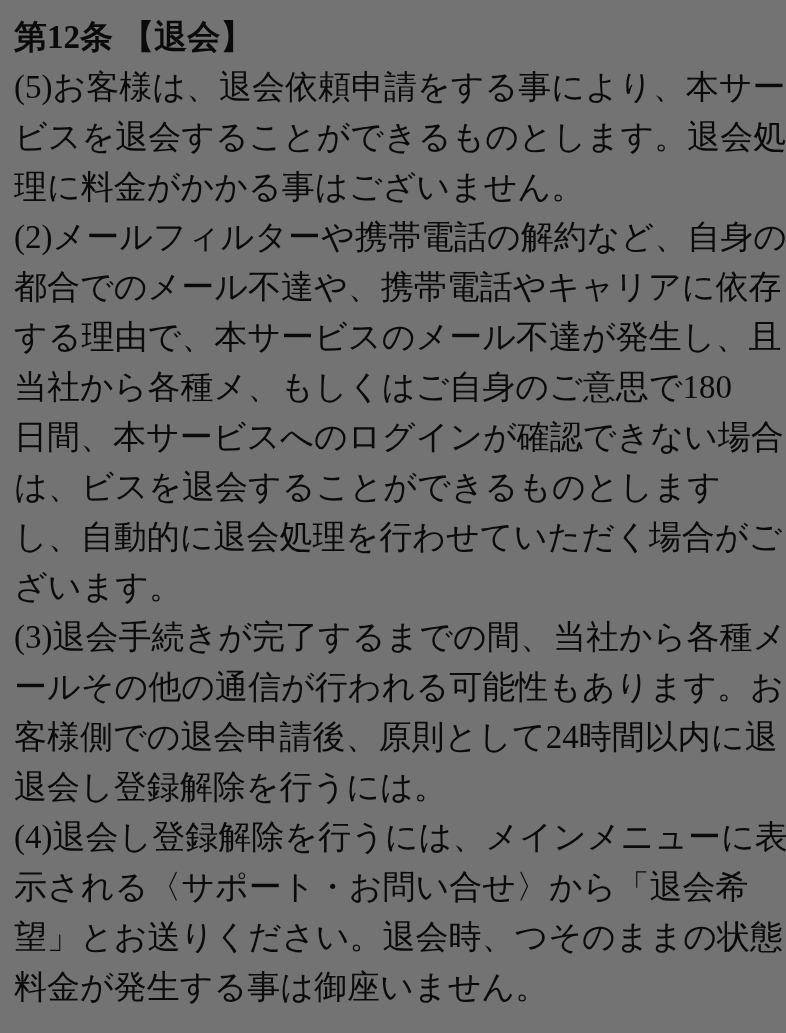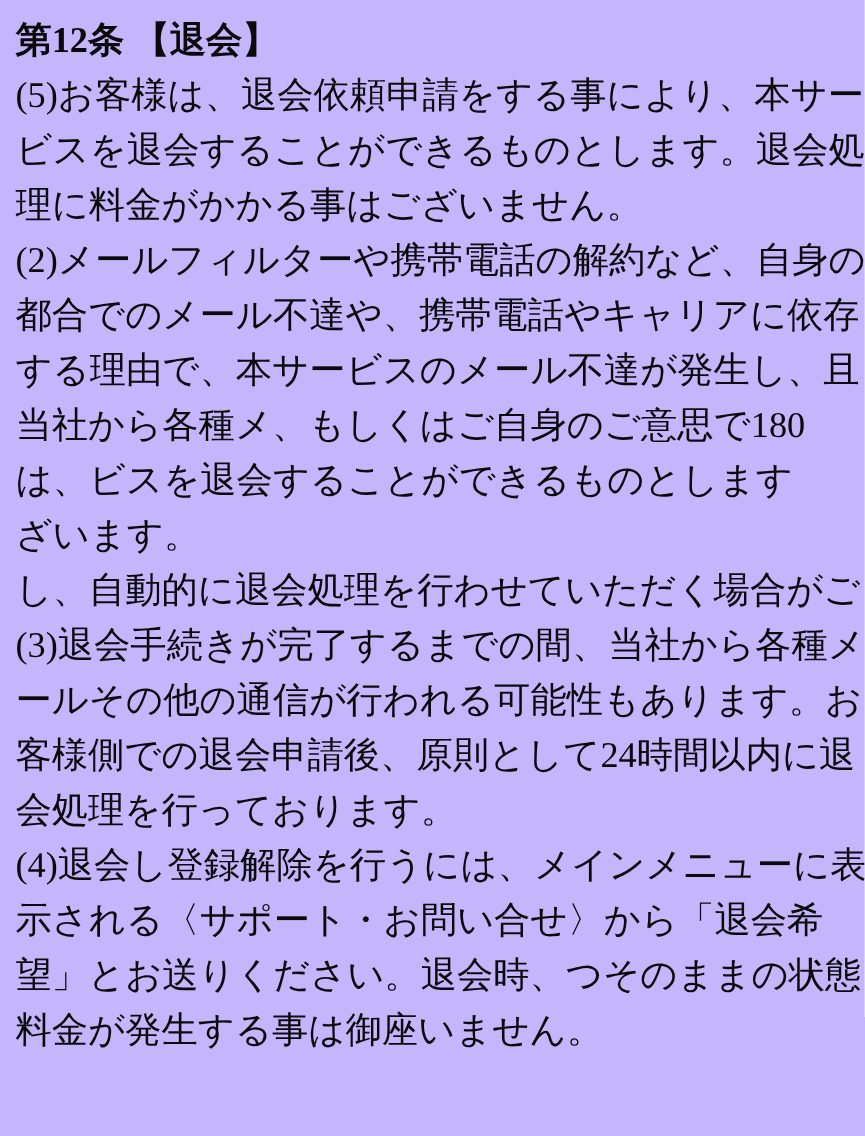--- a/index.html
+++ b/index.html
@@ -8,21 +8,21 @@
     background: #ffffff;
     width: 786px;
     height: 1033px;
     overflow: hidden;
   }
   .doc {
     box-sizing: border-box;
     width: 786px;
     height: 1033px;
     padding: 12px 8px 0 14px;
-    background: #c4b5fd;
+    background: #737373;
     color: #0a0a0a;
     font-family: "Liberation Serif", "DejaVu Serif", serif;
     font-size: 33px;
     line-height: 50px;
   }
   .line {
     height: 50px;
     white-space: pre;
     letter-spacing: 0;
   }
@@ -45,30 +45,31 @@
     <div class="line">(5)お客様は、退会依頼申請をする事により、本サー</div>
     <div class="line">ビスを退会することができるものとします。退会処</div>
     <div class="line">理に料金がかかる事はございません。</div>
   </section>
 
   <section>
     <div class="line">(2)メールフィルターや携帯電話の解約など、自身の</div>
     <div class="line">都合でのメール不達や、携帯電話やキャリアに依存</div>
     <div class="line">する理由で、本サービスのメール不達が発生し、且</div>
     <div class="line">当社から各種メ、もしくはご自身のご意思で180</div>
+    <div class="line">日間、本サービスへのログインが確認できない場合</div>
     <div class="line">は、ビスを退会することができるものとします</div>
+    <div class="line">し、自動的に退会処理を行わせていただく場合がご</div>
     <div class="line">ざいます。</div>
-    <div class="line">し、自動的に退会処理を行わせていただく場合がご</div>
   </section>
 
   <section>
     <div class="line">(3)退会手続きが完了するまでの間、当社から各種メ</div>
     <div class="line">ールその他の通信が行われる可能性もあります。お</div>
     <div class="line">客様側での退会申請後、原則として24時間以内に退</div>
-    <div class="line">会処理を行っております。</div>
+    <div class="line">退会し登録解除を行うには。</div>
   </section>
 
   <section>
     <div class="line">(4)退会し登録解除を行うには、メインメニューに表</div>
     <div class="line">示される〈サポート・お問い合せ〉から「退会希</div>
     <div class="line">望」とお送りください。退会時、つそのままの状態</div>
     <div class="line">料金が発生する事は御座いません。</div>
   </section>
 
 </div>

